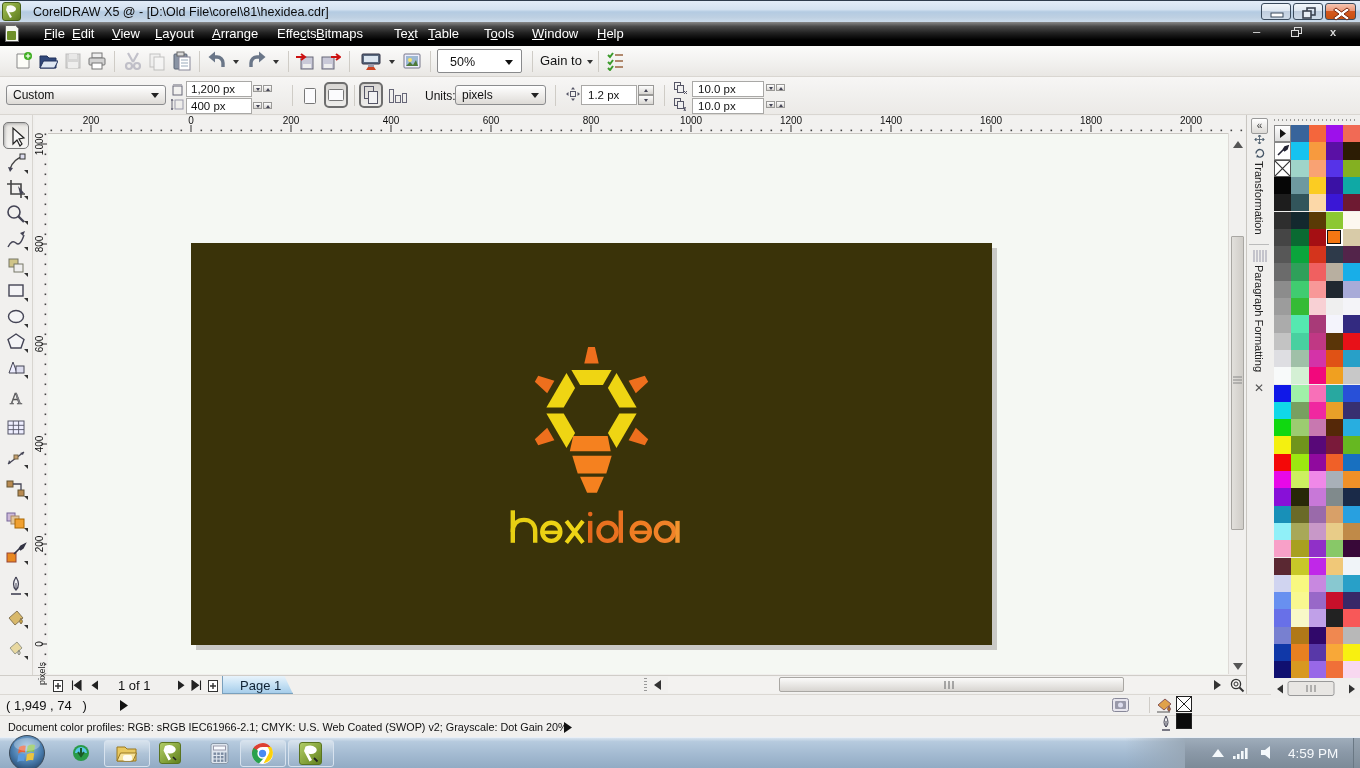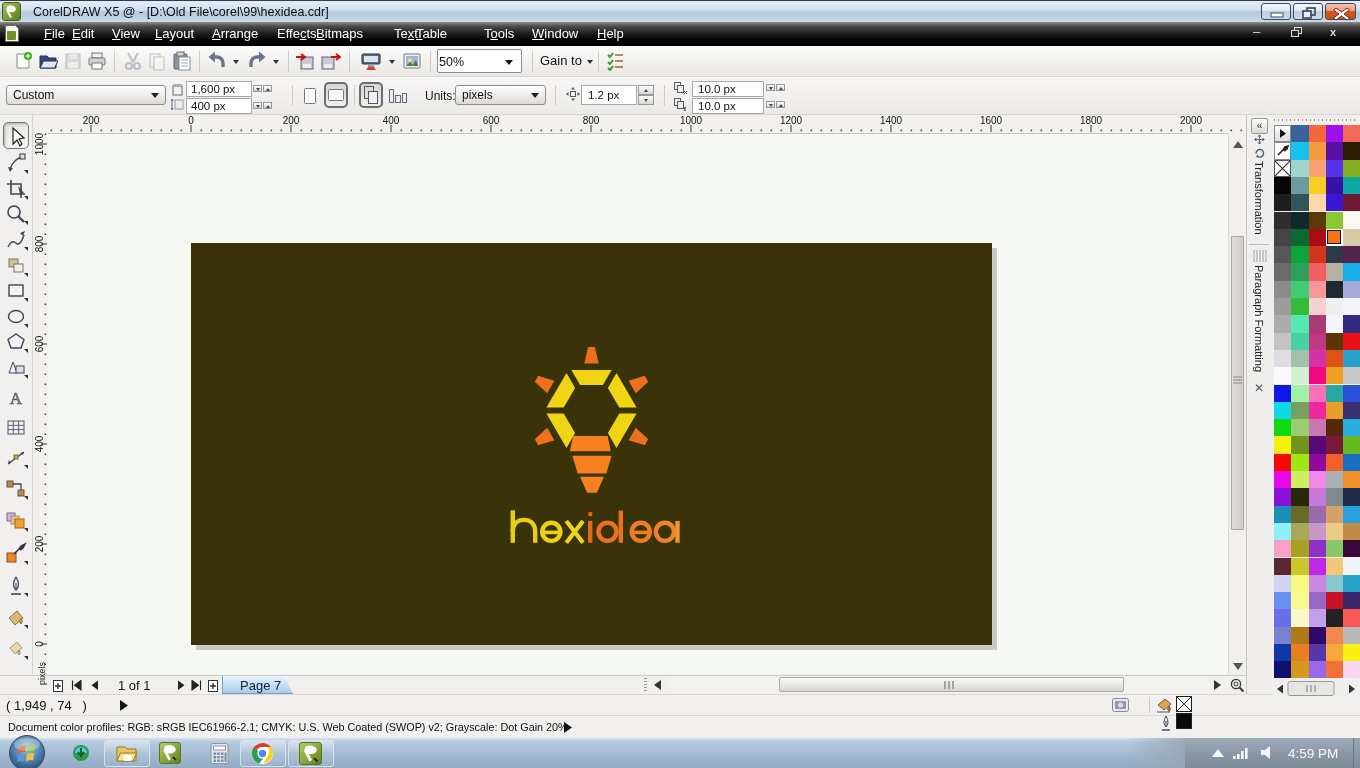--- a/index.html
+++ b/index.html
@@ -24,21 +24,21 @@
 .menuitem u{text-decoration:underline;}
 #docicon{position:absolute;left:5px;top:3px;width:14px;height:17px;background:#f4f7f0;border:1px solid #666;clip-path:polygon(0 0,70% 0,100% 25%,100% 100%,0 100%);}
 #docicon:after{content:"";position:absolute;left:1px;top:5px;width:9px;height:9px;background:#6e9028;border-radius:1px;}
 .mglyph{position:absolute;top:0;color:#ddd;font-size:11px;}
 
 #toolbar{position:absolute;left:0;top:46px;width:1360px;height:31px;
   background:linear-gradient(#fbfbfa 0%,#f1f0ee 60%,#e9e7e4 100%);border-bottom:1px solid #d9d6d1;}
 .tsep{position:absolute;top:5px;width:1px;height:21px;background:#cfccc6;}
 .ticon{position:absolute;top:5px;}
 .tarrow{position:absolute;top:14px;width:0;height:0;border-left:3.5px solid transparent;border-right:3.5px solid transparent;border-top:4px solid #333;}
-#zoomcombo{position:absolute;left:437px;top:3px;width:85px;height:24px;background:#fff;border:1px solid #898a8c;border-radius:2px;font-size:12.5px;color:#111;padding:5px 0 0 1px;}
+#zoomcombo{position:absolute;left:437px;top:3px;width:85px;height:24px;background:#fff;border:1px solid #898a8c;border-radius:2px;font-size:12.5px;color:#111;padding:5px 0 0 12px;}
 #snapto{position:absolute;left:540px;top:7px;font-size:13px;color:#111;}
 
 #propbar{position:absolute;left:0;top:77px;width:1360px;height:38px;
   background:linear-gradient(#f7f6f5 0%,#f0efed 55%,#eceae7 100%);border-bottom:1px solid #d9d6d1;}
 .combo{position:absolute;background:linear-gradient(#fff,#e8e6e3 70%,#dddad6);border:1px solid #8b8c8e;border-radius:3px;font-size:12px;color:#111;}
 .combo .carr{position:absolute;right:6px;top:7px;width:0;height:0;border-left:4px solid transparent;border-right:4px solid transparent;border-top:5px solid #222;}
 .spinfield{position:absolute;background:#fff;border:1px solid #a9a8a6;font-size:11.5px;color:#111;}
 .spk{position:absolute;width:9px;height:7px;background:linear-gradient(#fdfdfd,#d8d6d2);border:1px solid #9a9997;font-size:0;}
 .spk i{position:absolute;left:1.5px;width:0;height:0;border-left:2.5px solid transparent;border-right:2.5px solid transparent;}
 .spk.up i{top:2px;border-bottom:3px solid #445;}
@@ -69,21 +69,21 @@
 
 #taskbar{position:absolute;left:0;top:737px;width:1360px;height:31px;
   background:linear-gradient(#d6e2ee 0%,#b6cade 12%,#a3bad1 55%,#92abc4 100%);border-top:1px solid #e9eff6;}
 #tray{position:absolute;right:0;top:0;width:175px;height:31px;background:linear-gradient(#9fadbb 0%,#8b99a8 45%,#7b8a97 100%);color:#fff;}#trayfade{position:absolute;right:175px;top:0;width:60px;height:31px;background:linear-gradient(90deg,rgba(159,173,187,0),rgba(150,164,178,0.85));}
 .tbtn{position:absolute;top:2px;width:46px;height:27px;border:1px solid #d7e2ee;border-radius:3px;
   background:linear-gradient(rgba(255,255,255,.45),rgba(255,255,255,.12) 50%,rgba(255,255,255,.05));}
 </style></head>
 <body>
 <div id="titlebar">
   <div id="corelicon"></div>
-  <div class="ttext">CorelDRAW X5 @ - [D:\Old File\corel\99\hexidea.cdr]</div>
+  <div class="ttext">CorelDRAW X5 @ - [D:\Old File\corel\81\hexidea.cdr]</div>
   <div class="wbtn" id="wmin" style="left:1261px;width:30px;">
       <svg width="30" height="17">
         <rect x="9" y="9" width="12" height="4" fill="#fdfdfd" stroke="#3a4a5c"></rect>
       </svg>
     </div>
   <div class="wbtn" id="wres" style="left:1293px;width:30px;">
       <svg width="30" height="17">
         <rect x="13" y="4" width="8" height="7" fill="none" stroke="#3b4350" stroke-width="1.6"></rect>
         <rect x="9" y="7" width="8" height="7" fill="#e8eef5" stroke="#3b4350" stroke-width="1.6"></rect>
       </svg>
@@ -100,21 +100,21 @@
 <div id="menubar">
   <div id="docicon"></div>
   <div class="menuitem" style="left:44px"><u>F</u>ile</div>
   <div class="menuitem" style="left:72px"><u>E</u>dit</div>
   <div class="menuitem" style="left:112px"><u>V</u>iew</div>
   <div class="menuitem" style="left:155px"><u>L</u>ayout</div>
   <div class="menuitem" style="left:212px"><u>A</u>rrange</div>
   <div class="menuitem" style="left:277px">Effe<u>c</u>ts</div>
   <div class="menuitem" style="left:316px"><u>B</u>itmaps</div>
   <div class="menuitem" style="left:394px">Te<u>x</u>t</div>
-  <div class="menuitem" style="left:416px"><u>T</u>able</div>
+  <div class="menuitem" style="left:428px"><u>T</u>able</div>
   <div class="menuitem" style="left:484px">T<u>o</u>ols</div>
   <div class="menuitem" style="left:532px"><u>W</u>indow</div>
   <div class="menuitem" style="left:597px"><u>H</u>elp</div>
   <div class="mglyph" style="left:1253px;top:2px;font-size:13px">–</div>
   <div class="mglyph" style="left:1291px;top:5px"><svg width="11" height="11">
         <rect x="3.5" y="0.5" width="7" height="6" fill="none" stroke="#ddd"></rect>
         <rect x="0.5" y="3.5" width="7" height="6" fill="#222" stroke="#ddd"></rect>
       </svg></div>
   <div class="mglyph" style="left:1330px;top:4px;font-size:11px;font-weight:bold">x</div>
 </div>
@@ -206,21 +206,21 @@
 <div id="propbar">
   <div class="combo" style="left:6px;top:8px;width:160px;height:20px;padding:2px 0 0 6px;">Custom<span class="carr"></span></div>
   <svg class="abs" style="left:172px;top:7px" width="12" height="12">
       <rect x="1" y="2" width="9" height="9" fill="none" stroke="#667"></rect>
       <path d="M1 0 h9" stroke="#667"></path>
     </svg>
   <svg class="abs" style="left:171px;top:22px" width="13" height="12">
       <rect x="4" y="1" width="8" height="9" fill="none" stroke="#99a"></rect>
       <path d="M1 1 v9 M0 2 l1 -2 1 2 M0 9 l1 2 1 -2" stroke="#667" fill="none"></path>
     </svg>
-  <div class="spinfield" style="left:186px;top:4px;width:66px;height:16px;padding:0 0 0 4px;line-height:15px;">1,600 px</div>
+  <div class="spinfield" style="left:186px;top:4px;width:66px;height:16px;padding:0 0 0 4px;line-height:15px;">1,200 px</div>
   <div class="spinfield" style="left:186px;top:21px;width:66px;height:16px;padding:0 0 0 4px;line-height:15px;">400 px</div>
   <div class="spk dn" style="left:253px;top:8px">
       <i></i>
     </div>
     <div class="spk up" style="left:263px;top:8px">
       <i></i>
     </div>
   <div class="spk dn" style="left:253px;top:25px">
       <i></i>
     </div>
@@ -842,21 +842,21 @@
       <path d="M1 0.5 l6.5 4.75 -6.5 4.75 z" fill="#222"></path>
     </svg>
     <svg class="abs" style="left:191px;top:4px" width="11" height="11">
       <path d="M9.5 0.5 v9.5 M1 0.5 l6.5 4.75 -6.5 4.75 z" fill="#222" stroke="#222" stroke-width="1.1"></path>
     </svg>
     <svg class="abs" style="left:207px;top:2px" width="14" height="15">
       <rect x="1.5" y="2.5" width="9" height="11" fill="#fff" stroke="#333"></rect>
       <path d="M6 5 v6 M3 8 h6" stroke="#333" stroke-width="1.4"></path>
     </svg>
     <div class="abs" style="left:222px;top:0px;width:71px;height:18px;background:linear-gradient(#e8f3fb 0%,#cde5f6 40%,#a6cdea 100%);border:1px solid #7aa0bd;border-top:none;clip-path:polygon(0 0,88% 0,100% 100%,0 100%);"></div>
-    <div class="abs" style="left:240px;top:2px;font-size:13px;color:#123;">Page 7</div>
+    <div class="abs" style="left:240px;top:2px;font-size:13px;color:#123;">Page 1</div>
     <div class="abs" style="left:644px;top:2px;width:3px;height:14px;background:repeating-linear-gradient(#999 0 1px,transparent 1px 3px);"></div>
     <svg class="abs" style="left:653px;top:3px" width="10" height="12">
       <path d="M8 1 l-7 5 7 5 z" fill="#333"></path>
     </svg>
     <div class="abs" style="left:668px;top:1px;width:542px;height:16px;background:#f3f2f0;"></div>
     <div class="abs" style="left:779px;top:1px;width:345px;height:15px;background:linear-gradient(#fbfbfa,#d8d5d1);border:1px solid #a9a7a3;border-radius:2px;"></div>
     <svg class="abs" style="left:944px;top:4px" width="14" height="10">
       <path d="M1 1 v8 M5 1 v8 M9 1 v8" stroke="#888" stroke-width="1.4"></path>
     </svg>
     <svg class="abs" style="left:1212px;top:3px" width="10" height="12">

